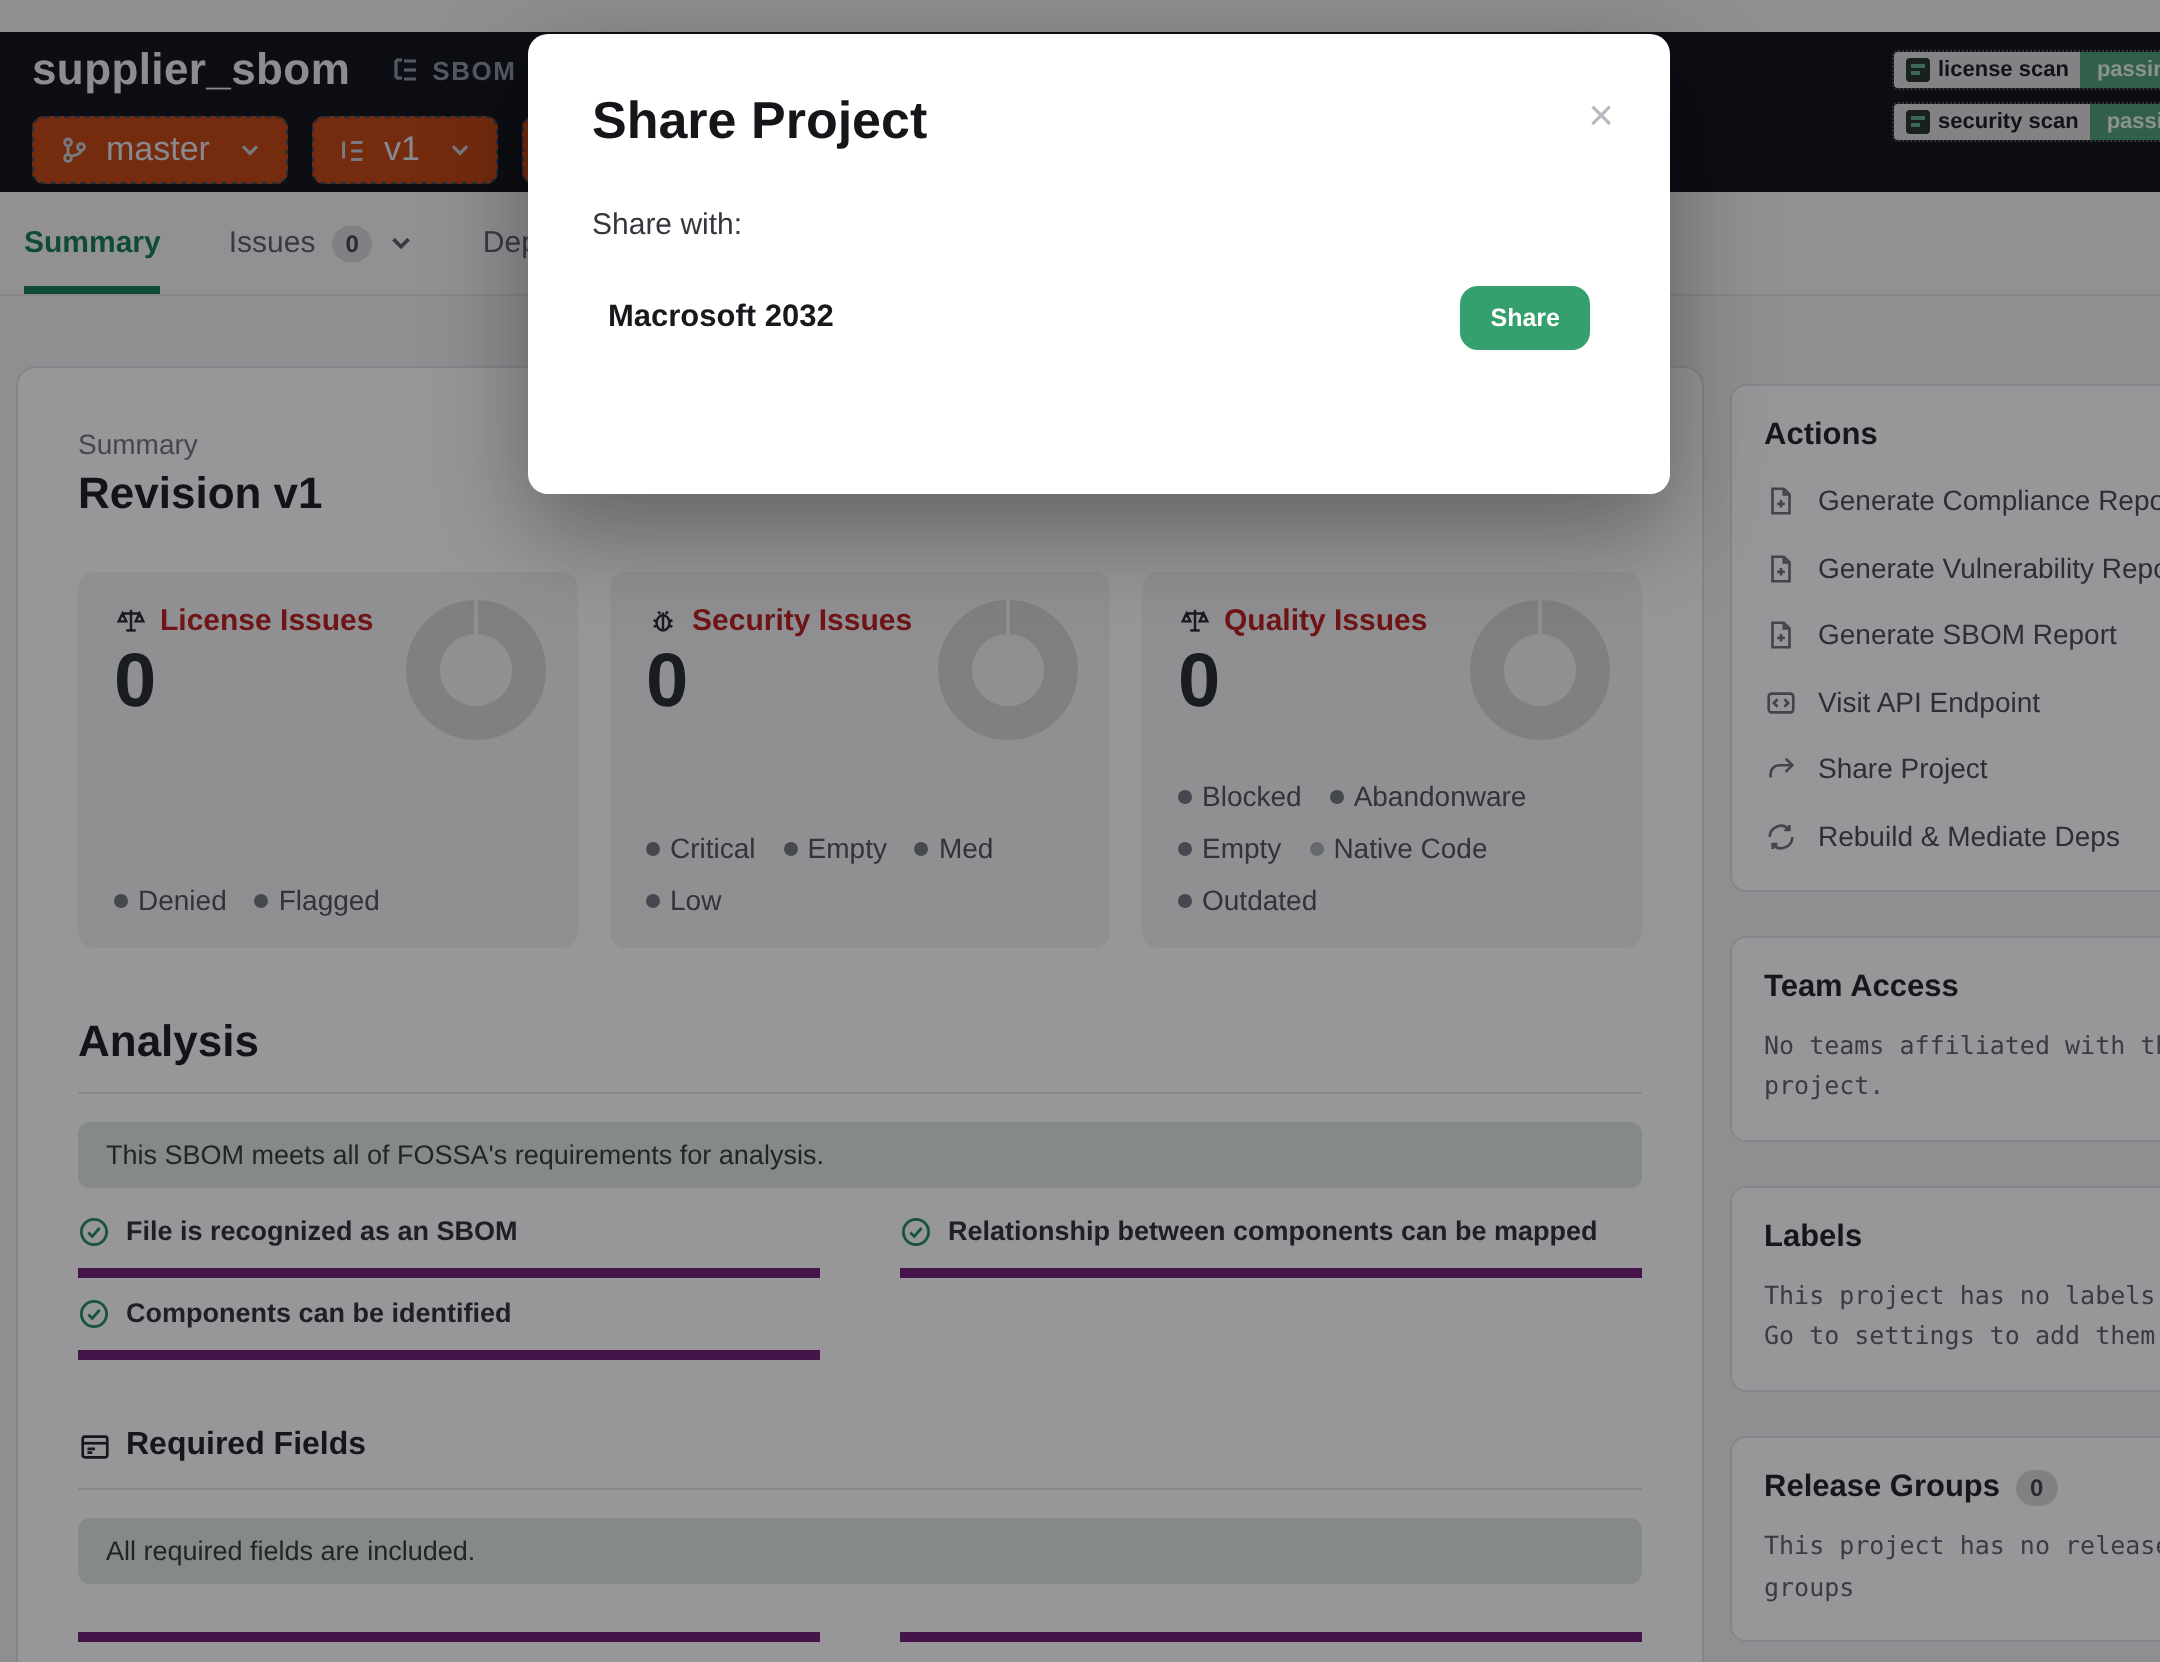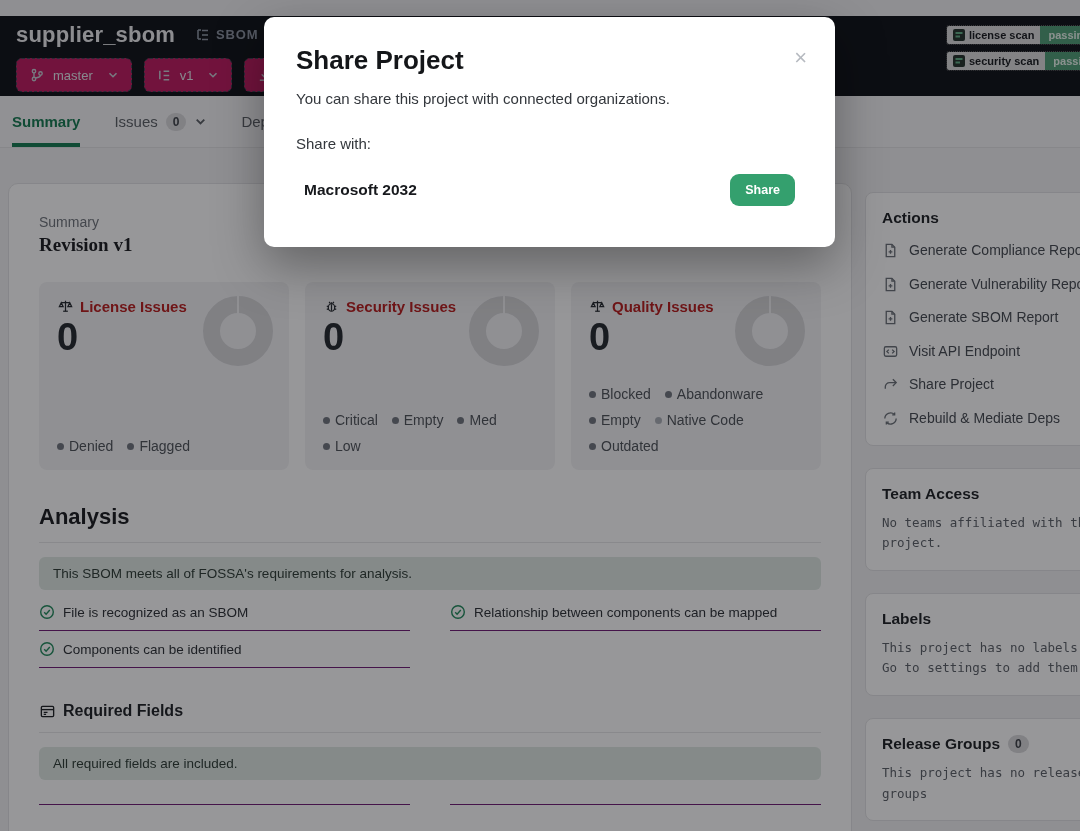--- a/index.html
+++ b/index.html
@@ -3,56 +3,56 @@
 <meta charset="utf-8">
 <style>
   * { margin:0; padding:0; box-sizing:border-box; }
   html,body { width:1080px; height:831px; overflow:hidden; }
   body { position:relative; font-family:"Liberation Sans", sans-serif; background:#f1f1f2; }
 
   
   .app-header { position:absolute; top:16px; left:0; width:1080px; height:96px; background:#0c0f15; z-index:1; }
   .hdr-row1 { position:absolute; top:6px; left:16px; display:flex; align-items:center; gap:14px; }
   .app-title { font-size:22px; font-weight:700; color:#ededf0; letter-spacing:.2px; }
-  .type-label { display:flex; gap:5px; color:#8b93a0; font-size:13px; font-weight:600; letter-spacing:.8px; margin-left:6px; }
+  .type-label { display:flex; align-items:center; gap:5px; color:#8b93a0; font-size:13px; font-weight:600; letter-spacing:.8px; margin-left:6px; }
   .hdr-row2 { position:absolute; top:42px; left:16px; display:flex; gap:12px; }
-  .hdr-btn { display:flex; align-items:center; gap:8px; height:34px; padding:0 12px; background:#be185d; border:1px dashed #3d4654; border-radius:6px; color:#e3e6eb; font-size:13px; cursor:pointer; white-space:nowrap; }
+  .hdr-btn { display:flex; align-items:center; gap:8px; height:34px; padding:0 12px; background:#c2410c; border:1px dashed #3d4654; border-radius:6px; color:#e3e6eb; font-size:17px; cursor:pointer; white-space:nowrap; }
   .badges { position:absolute; left:946px; top:9px; display:flex; flex-direction:column; gap:6px; }
   .badge { display:flex; height:20px; border-radius:3px; overflow:hidden; font-size:11px; font-weight:700; width:170px; border:1px dotted #555; }
   .badge-label { display:flex; align-items:center; gap:4px; background:#dcdcdc; color:#15181c; padding:0 6px; }
   .badge-status { display:flex; align-items:center; background:#4e9d74; color:#e9f5ed; padding:0 8px; flex:1; }
 
   
   .tabbar { position:absolute; top:96px; left:0; width:1080px; height:52px; background:#f5f5f6; border-bottom:1px solid #e3e3e5; display:flex; align-items:stretch; padding-left:12px; gap:34px; z-index:1; }
   .tab { display:flex; align-items:center; gap:8px; font-size:15px; color:#585d63; position:relative; cursor:pointer; }
   .tab.active { color:#13794f; font-weight:600; }
   .tab.active::after { content:""; position:absolute; left:0; right:0; bottom:0; height:4px; background:#13794f; }
   .tab-count { background:#d8d8db; color:#3c4046; font-size:12px; border-radius:10px; padding:2px 7px; font-weight:600; }
 
   
   .main-panel { position:absolute; left:8px; top:183px; width:844px; height:880px; background:#ffffff; border:1px solid #e2e2e4; border-radius:10px; padding:30px; z-index:1; }
   .eyebrow { font-size:14px; color:#6e737a; }
-  .rev-heading { font-size:19px; font-weight:700; color:#17191d; margin-top:4px;font-family:Liberation Serif, serif; }
+  .rev-heading { font-size:22px; font-weight:700; color:#17191d; margin-top:4px; }
   .cards { display:flex; gap:16px; margin-top:26px; }
   .card { position:relative; width:251px; height:188px; background:#f3f3f5; border-radius:8px; padding:16px 18px; display:flex; flex-direction:column; }
   .card-title { display:flex; gap:6px; font-size:15px; font-weight:700; color:#b91c1c; }
   .card-count { font-size:38px; font-weight:700; color:#23272c; line-height:1.1; margin-top:2px; }
   .donut { position:absolute; top:14px; right:16px; width:70px; height:70px; border-radius:50%; border:17px solid #d6d6d9; }
   .donut::after { content:""; position:absolute; left:50%; top:-17px; width:2px; height:17px; background:#f3f3f5; transform:translateX(-50%); }
   .legend { margin-top:auto; display:flex; flex-wrap:wrap; column-gap:14px; row-gap:10px; font-size:14px; color:#4c5157; }
   .legend-item { display:flex; align-items:center; gap:5px; }
   .dot { width:7px; height:7px; border-radius:50%; background:#70757d; flex:none; }
   .dot.alt { background:#aaafb6; }
 
   .analysis-heading { font-size:22px; font-weight:700; color:#17191d; margin-top:34px; }
   .sub-heading { display:flex; align-items:center; gap:7px; font-size:16px; font-weight:700; color:#1c1f23; margin-top:26px; }
   .rule { height:1px; background:#e7e7e9; margin-top:12px; }
   .banner { margin-top:14px; background:#dfe9e3; border-radius:6px; padding:9px 14px; font-size:13.5px; color:#2c3a33; }
   .checks { display:grid; grid-template-columns:1fr 1fr; column-gap:40px; margin-top:4px; }
-  .check-row { display:flex; align-items:center; gap:8px; padding:10px 0; border-bottom:1px solid #701a75; font-size:13.5px; color:#2b2f34; }
+  .check-row { display:flex; gap:8px; padding:10px 0; border-bottom:5px solid #701a75; font-size:13.5px; color:#2b2f34;font-weight:bold; }
 
   
   .sidebar { position:absolute; left:865px; top:192px; width:262px; display:flex; flex-direction:column; gap:22px; z-index:1; }
   .panel { background:#ffffff; border:1px solid #e2e2e4; border-radius:8px; padding:16px; }
   .panel h3 { font-size:15.5px; font-weight:700; color:#1c1f23; display:flex; align-items:center; gap:8px; }
   .panel .mono { margin-top:10px; font-family:"DejaVu Sans Mono", monospace; font-size:12.5px; line-height:1.65; color:#5a5f66; white-space:pre-line; }
   .action-item { display:flex; align-items:flex-start; gap:10px; margin-top:14px; font-size:14px; color:#43484f; cursor:pointer; line-height:1.4; }
   .action-item .ico { flex:none; margin-top:1px; }
 
   
@@ -428,19 +428,18 @@
     <div class="mono">This project has no release
 groups</div>
   </section>
 </aside>
 
 <div class="dim-overlay"></div>
 
 <div class="modal">
   <div class="modal-close">×</div>
   <h2 class="modal-title">Share Project</h2>
-  <p class="modal-desc">You can share this project with connected organizations.</p>
   <p class="share-with">Share with:</p>
   <div class="org-row">
     <span class="org-name">Macrosoft 2032</span>
     <button class="share-btn">Share</button>
   </div>
 </div>
 
 </body></html>

